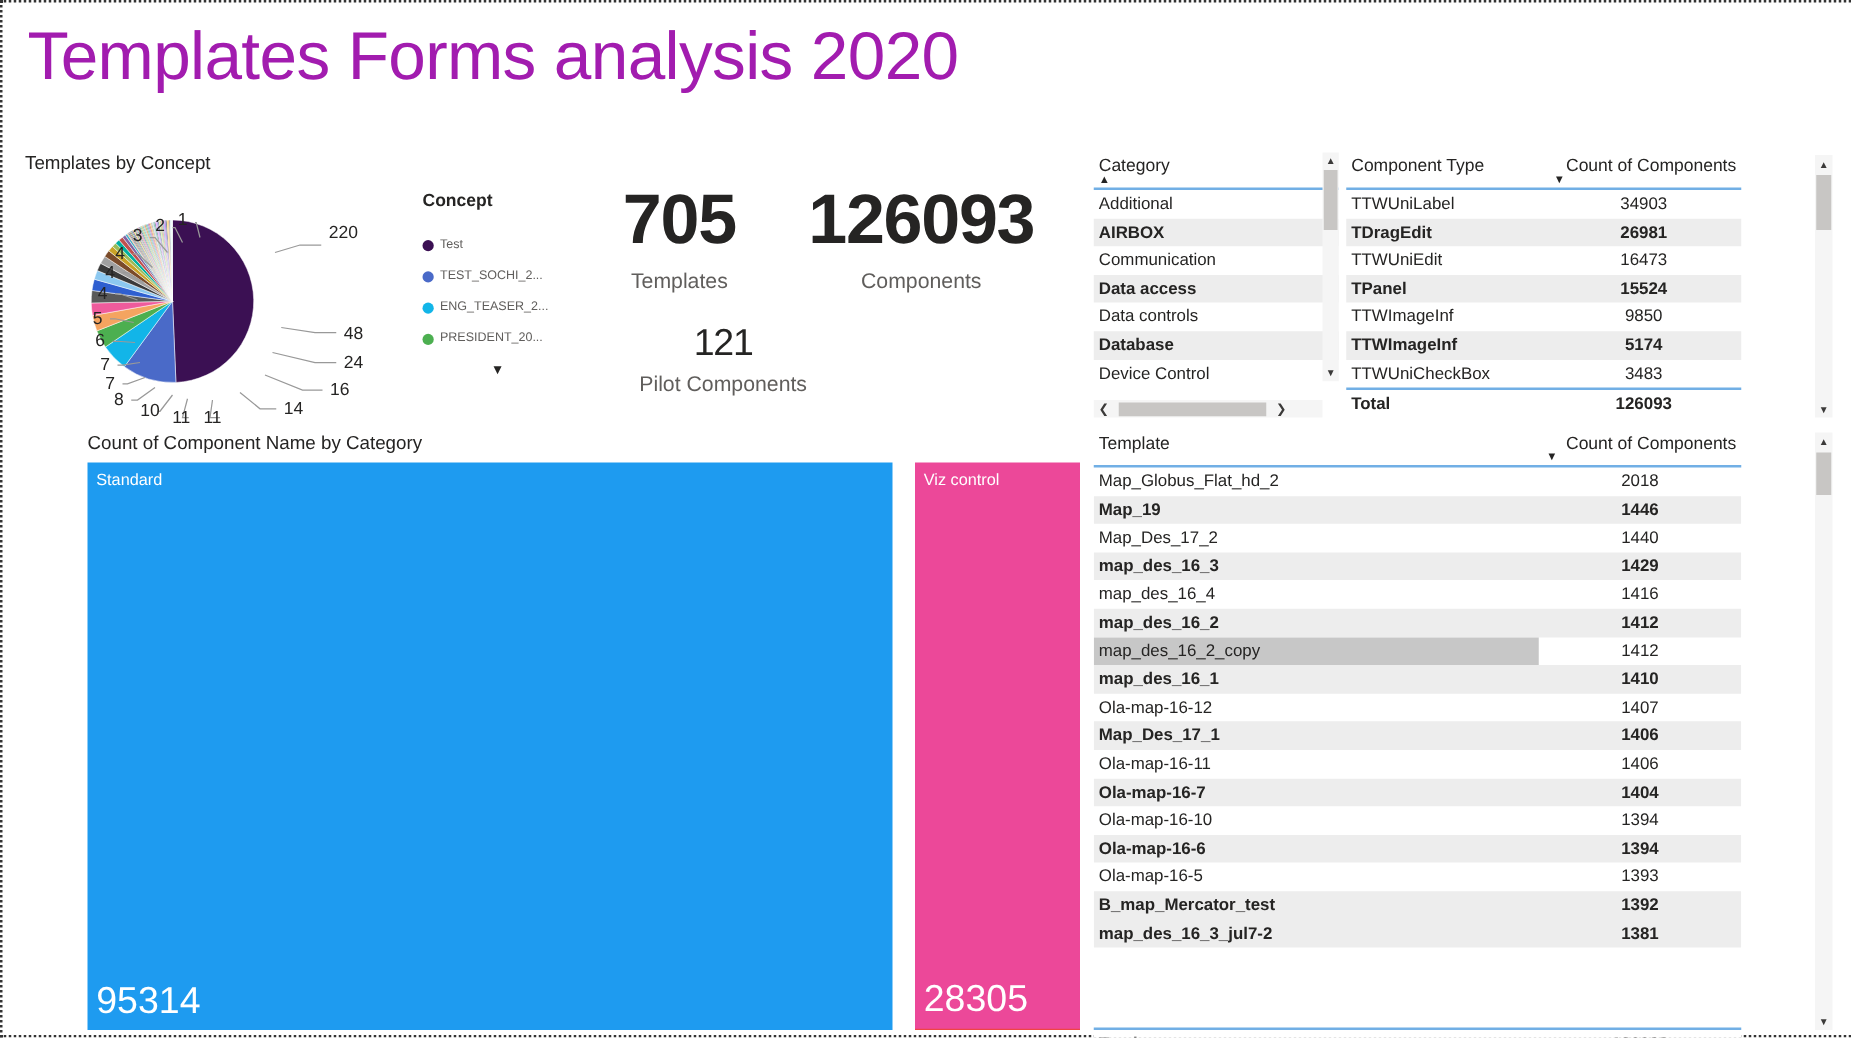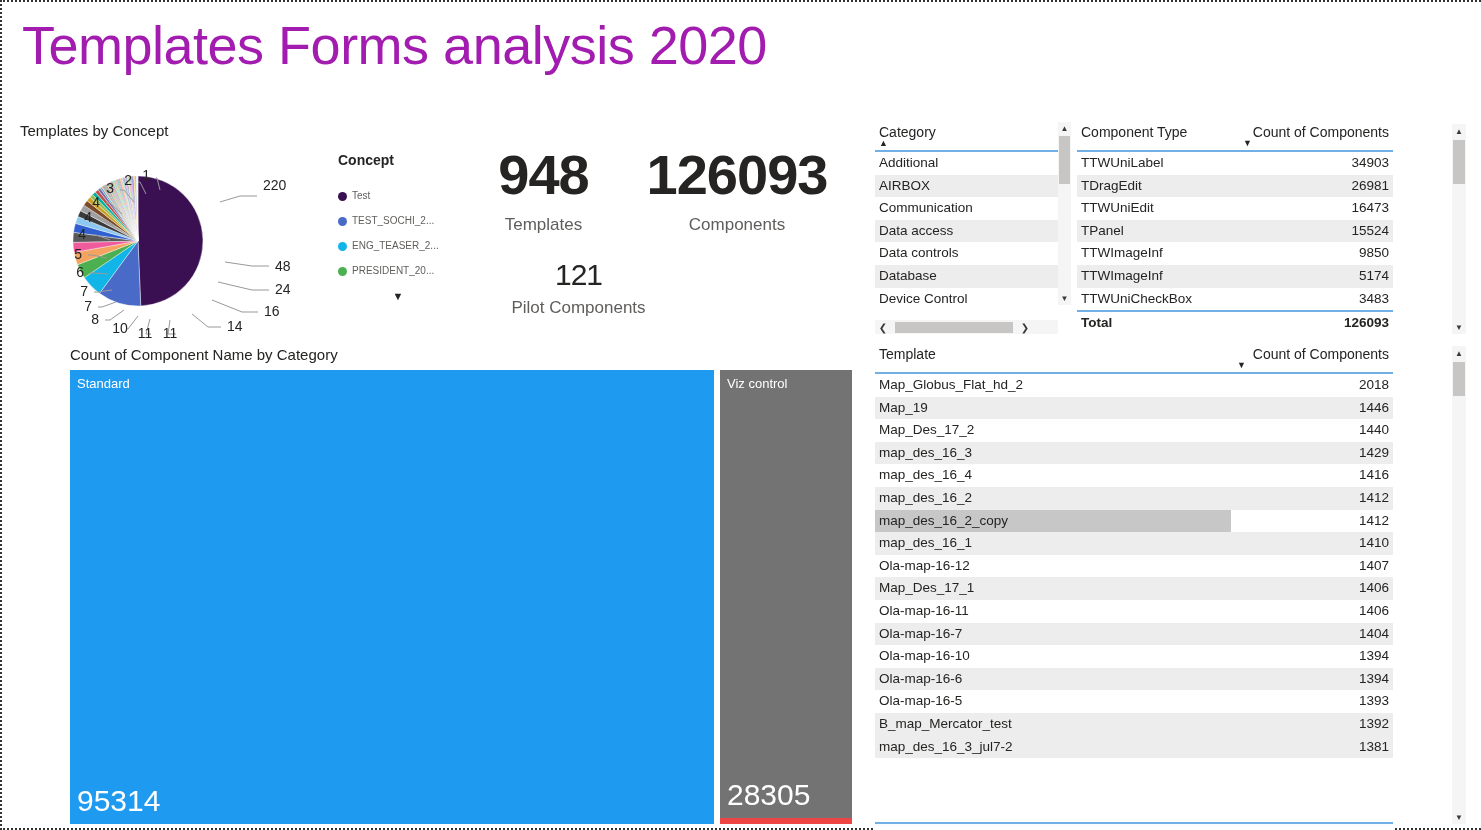--- a/index.html
+++ b/index.html
@@ -144,21 +144,21 @@
   }
   .tile-value {
     position: absolute;
     left: 7px;
     bottom: 8px;
     font-size: 30px;
     color: #ffffff;
     line-height: 1;
   }
   #tile-standard { flex: 0 0 644px; background: #1e9bf0; margin-right: 6px; }
-  #tile-viz { flex: 0 0 132px; background: #737373; border-bottom: 6px solid #ef4444; }
+  #tile-viz { flex: 0 0 132px; background: #ec4899; border-bottom: 1px solid #ef4444; margin-left: 12px; }
 
   
   .tbl {
     position: absolute;
     background: #ffffff;
     font-size: 13.5px;
     color: #252423;
   }
   .tbl-head {
     display: flex;
@@ -180,30 +180,30 @@
     font-size: 9px;
     color: #252423;
     line-height: 1;
   }
   .tbl-row {
     display: flex;
     align-items: center;
     height: 22.6px;
     white-space: nowrap;
   }
-  .tbl-row.alt { background: #ededed; }
+  .tbl-row.alt { background: #ededed; font-weight: bold; }
   .tbl-row.hovered .cell-name { background: #c7c7c7; }
   .cell {
     padding: 0 4px;
     overflow: hidden;
     font-size: 13.5px;
     color: #252423;
     line-height: 22.6px;
   }
-  .cell.num { text-align: right; }
+  .cell.num { text-align: center; }
   .tbl-total {
     display: flex;
     align-items: center;
     height: 24px;
     font-weight: bold;
     border-top: 2px solid #71afe5;
     font-size: 13.5px;
   }
   .tbl-total .cell { font-weight: bold; line-height: 24px; }
 
@@ -438,21 +438,21 @@
           <div class="legend-item">
             <span class="legend-dot" style="background: rgb(76, 175, 80);"></span>
             <span>PRESIDENT_20...</span>
           </div>
         </div>
       <div id="legend-more">▼</div>
     </div>
   </div>
 
   <div class="kpi" id="kpi-templates">
-    <div class="kpi-value">948</div>
+    <div class="kpi-value">705</div>
     <div class="kpi-label">Templates</div>
   </div>
 
   <div class="kpi" id="kpi-components">
     <div class="kpi-value">126093</div>
     <div class="kpi-label">Components</div>
   </div>
 
   <div class="kpi" id="kpi-pilot">
     <div class="kpi-value">121</div>

